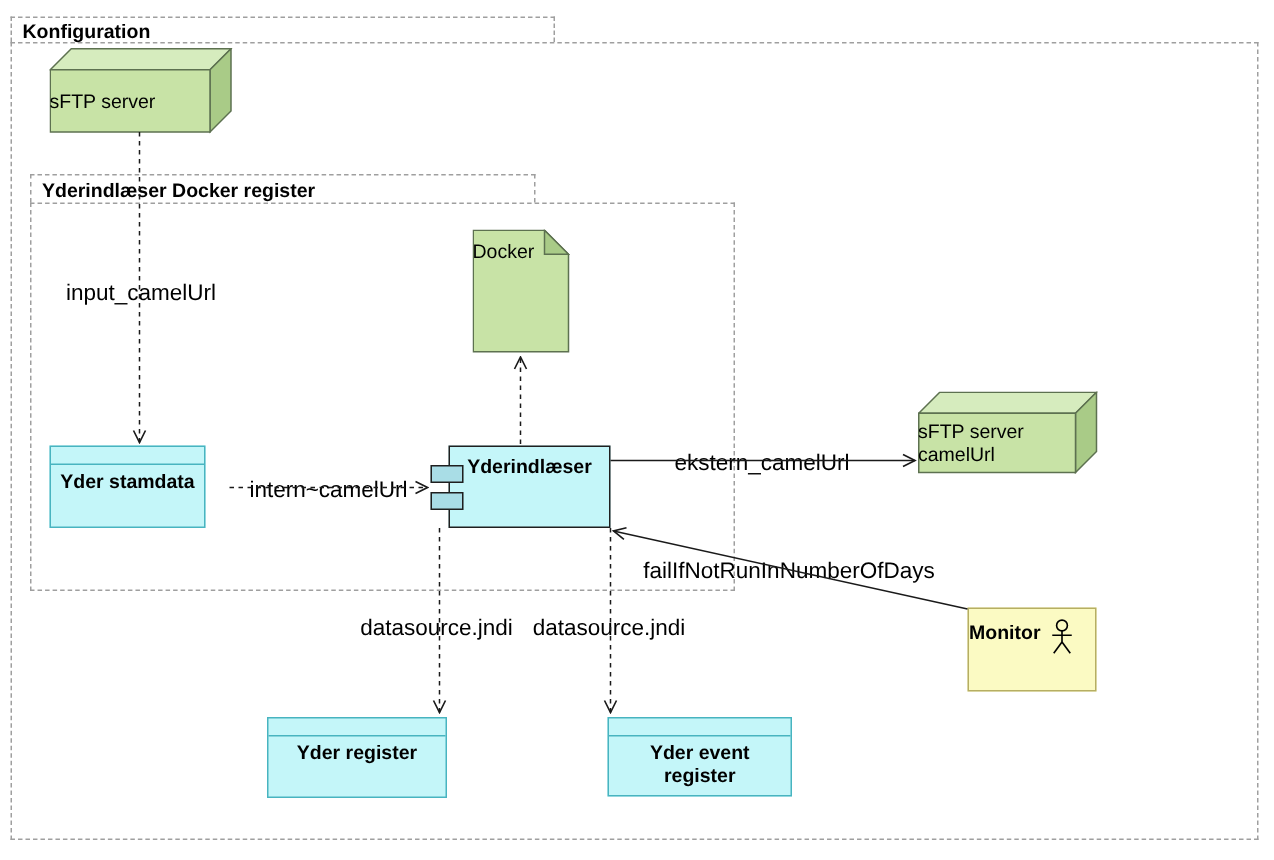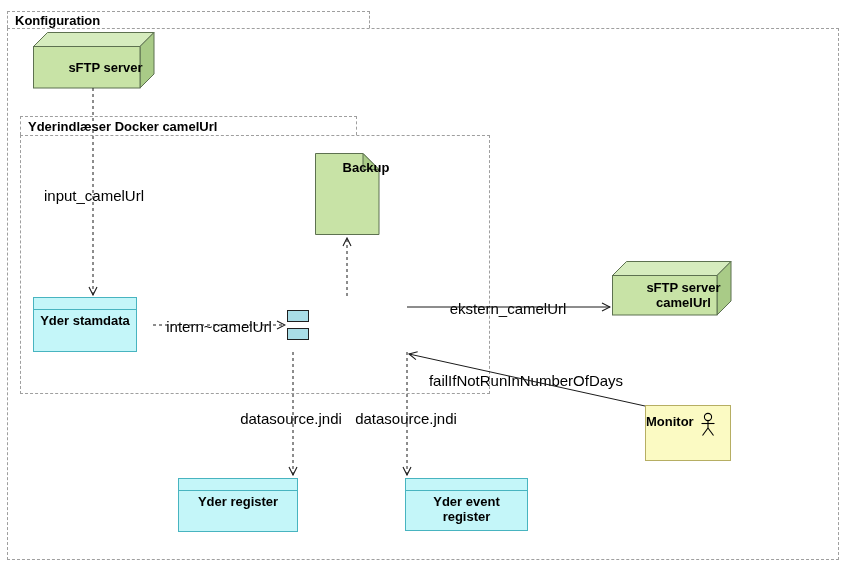--- a/index.html
+++ b/index.html
@@ -43,22 +43,22 @@
   #monitor{
     position:absolute;left:645px;top:405px;width:86px;height:56px;
     background:var(--monitor-fill);border:1px solid var(--monitor-border);
     z-index:2;box-sizing:border-box;
   }
   #monitor .mrow{display:flex;justify-content:flex-start;align-items:flex-start;gap:5px;padding-top:6px;}
   #monitor .boxlabel{padding-top:2px;}
   
   .shape{position:absolute;z-index:2;}
   .nodelabel{
-    position:absolute;z-index:4;font-size:13px;font-weight:700;text-align:center;
-    display:flex;flex-direction:column;justify-content:center;line-height:15px;padding-left:19px;
+    position:absolute;z-index:4;font-size:13px;font-weight:400;text-align:left;
+    display:flex;flex-direction:column;justify-content:center;line-height:15px;
   }
   
   .edgelabel{
     position:absolute;z-index:4;font-size:15px;font-weight:400;white-space:nowrap;
     transform:translateX(-50%);
   }
   
   #connectors{position:absolute;left:0;top:0;z-index:5;pointer-events:none;}
   #connectors line{stroke:var(--connector);stroke-width:1;}
   .dash{stroke-dasharray:3,3;}
@@ -67,42 +67,45 @@
 <body>
 
 <div id="canvas">
 
   <div class="pkg" id="konfig-tab">
     <div class="pkg-label">Konfiguration</div>
   </div>
   <div class="pkg" id="konfig-body"></div>
 
   <div class="pkg" id="docker-tab">
-    <div class="pkg-label">Yderindlæser Docker camelUrl</div>
+    <div class="pkg-label">Yderindlæser Docker register</div>
   </div>
   <div class="pkg" id="docker-body"></div>
 
   <svg class="shape" style="left:33px;top:32px;" width="122" height="57">
     <polygon points="0.5,14.5 14.5,0.5 121,0.5 107,14.5" style="fill:var(--node-green-top);stroke:var(--node-green-border);"></polygon>
     <polygon points="107,14.5 121,0.5 121,42 107,56" style="fill:var(--node-green-side);stroke:var(--node-green-border);"></polygon>
     <rect x="0.5" y="14.5" width="106.5" height="41.5" style="fill:var(--node-green-front);stroke:var(--node-green-border);"></rect>
   </svg>
   <div class="nodelabel" style="left:33px;top:46px;width:107px;height:42px;">sFTP server</div>
 
   <svg class="shape" style="left:315px;top:153px;" width="65" height="83">
     <path d="M0.5,0.5 L48,0.5 L64,16.5 L64,81.5 L0.5,81.5 Z" style="fill:var(--node-green-front);stroke:var(--node-green-border);"></path>
     <path d="M48,0.5 L48,16.5 L64,16.5 Z" style="fill:var(--node-green-side);stroke:var(--node-green-border);"></path>
   </svg>
-  <div class="nodelabel" style="left:315px;top:159px;width:64px;height:16px;">Backup</div>
+  <div class="nodelabel" style="left:315px;top:159px;width:64px;height:16px;">Docker</div>
 
   <div class="cyanbox" id="yder-stamdata">
     <div class="cap"></div>
     <div class="boxlabel">Yder stamdata</div>
   </div>
 
+  <div id="component">
+    <div class="boxlabel">Yderindlæser</div>
+  </div>
   <div class="ctab" id="ctab1"></div>
   <div class="ctab" id="ctab2"></div>
 
   <svg class="shape" style="left:612px;top:261px;" width="120" height="55">
     <polygon points="0.5,14.5 14.5,0.5 119,0.5 105,14.5" style="fill:var(--node-green-top);stroke:var(--node-green-border);"></polygon>
     <polygon points="105,14.5 119,0.5 119,40 105,54" style="fill:var(--node-green-side);stroke:var(--node-green-border);"></polygon>
     <rect x="0.5" y="14.5" width="104.5" height="39.5" style="fill:var(--node-green-front);stroke:var(--node-green-border);"></rect>
   </svg>
   <div class="nodelabel" style="left:612px;top:275px;width:105px;height:40px;">
     <span>sFTP server</span>

